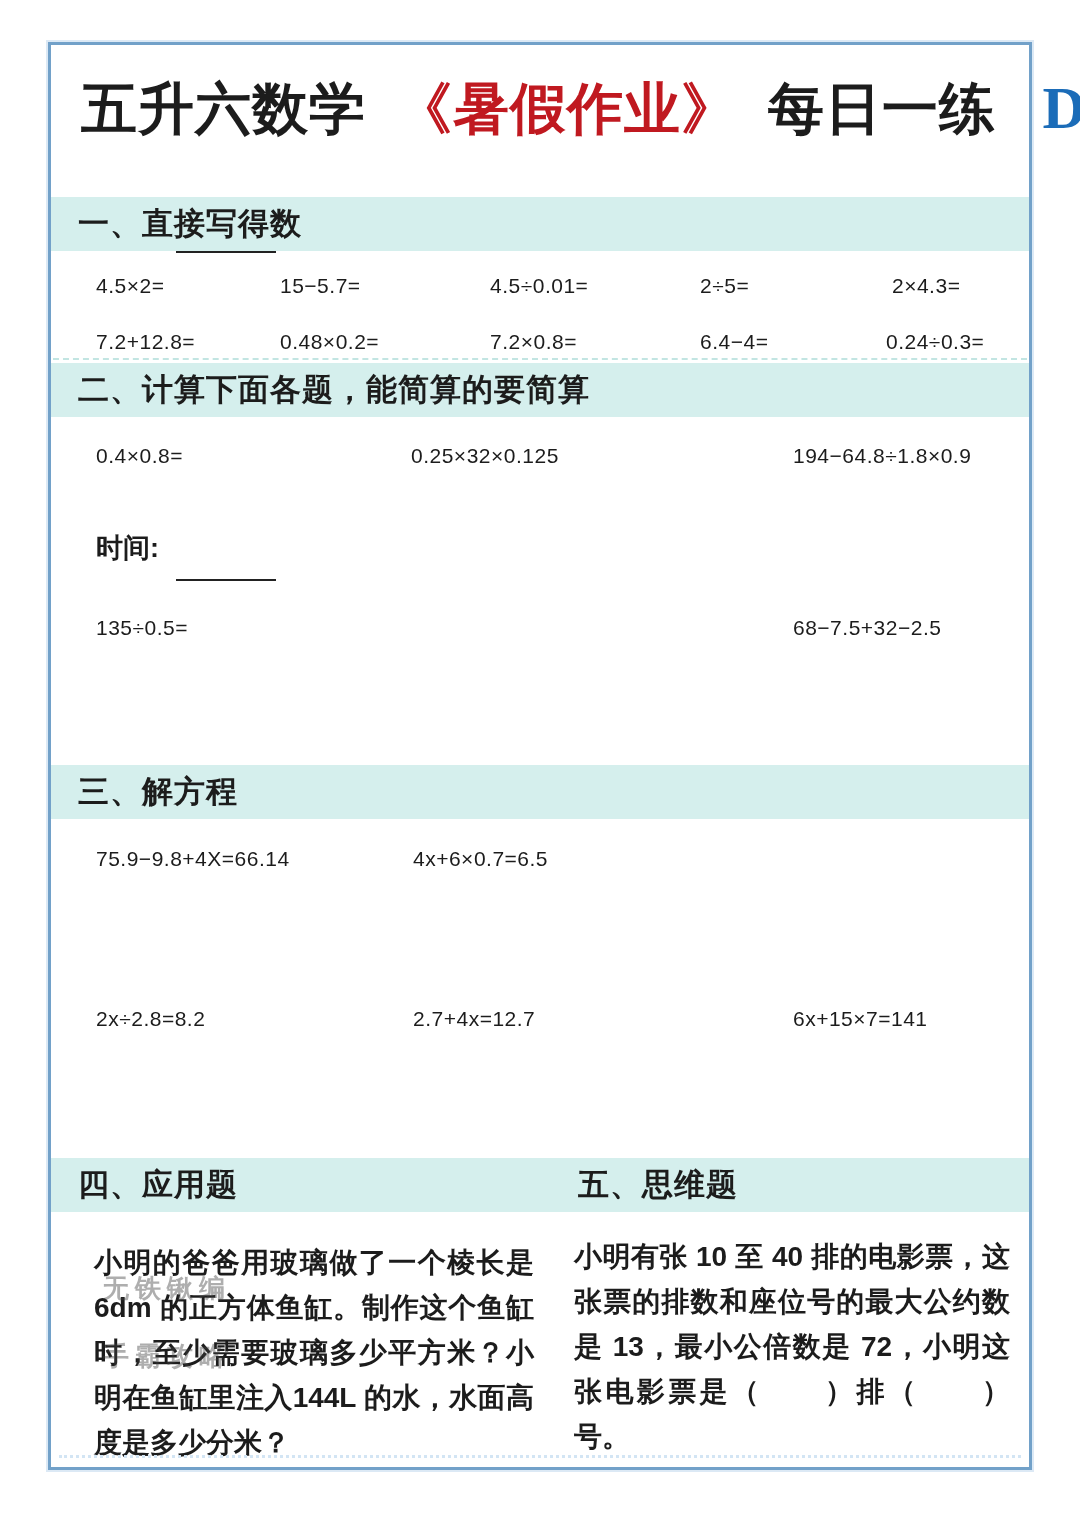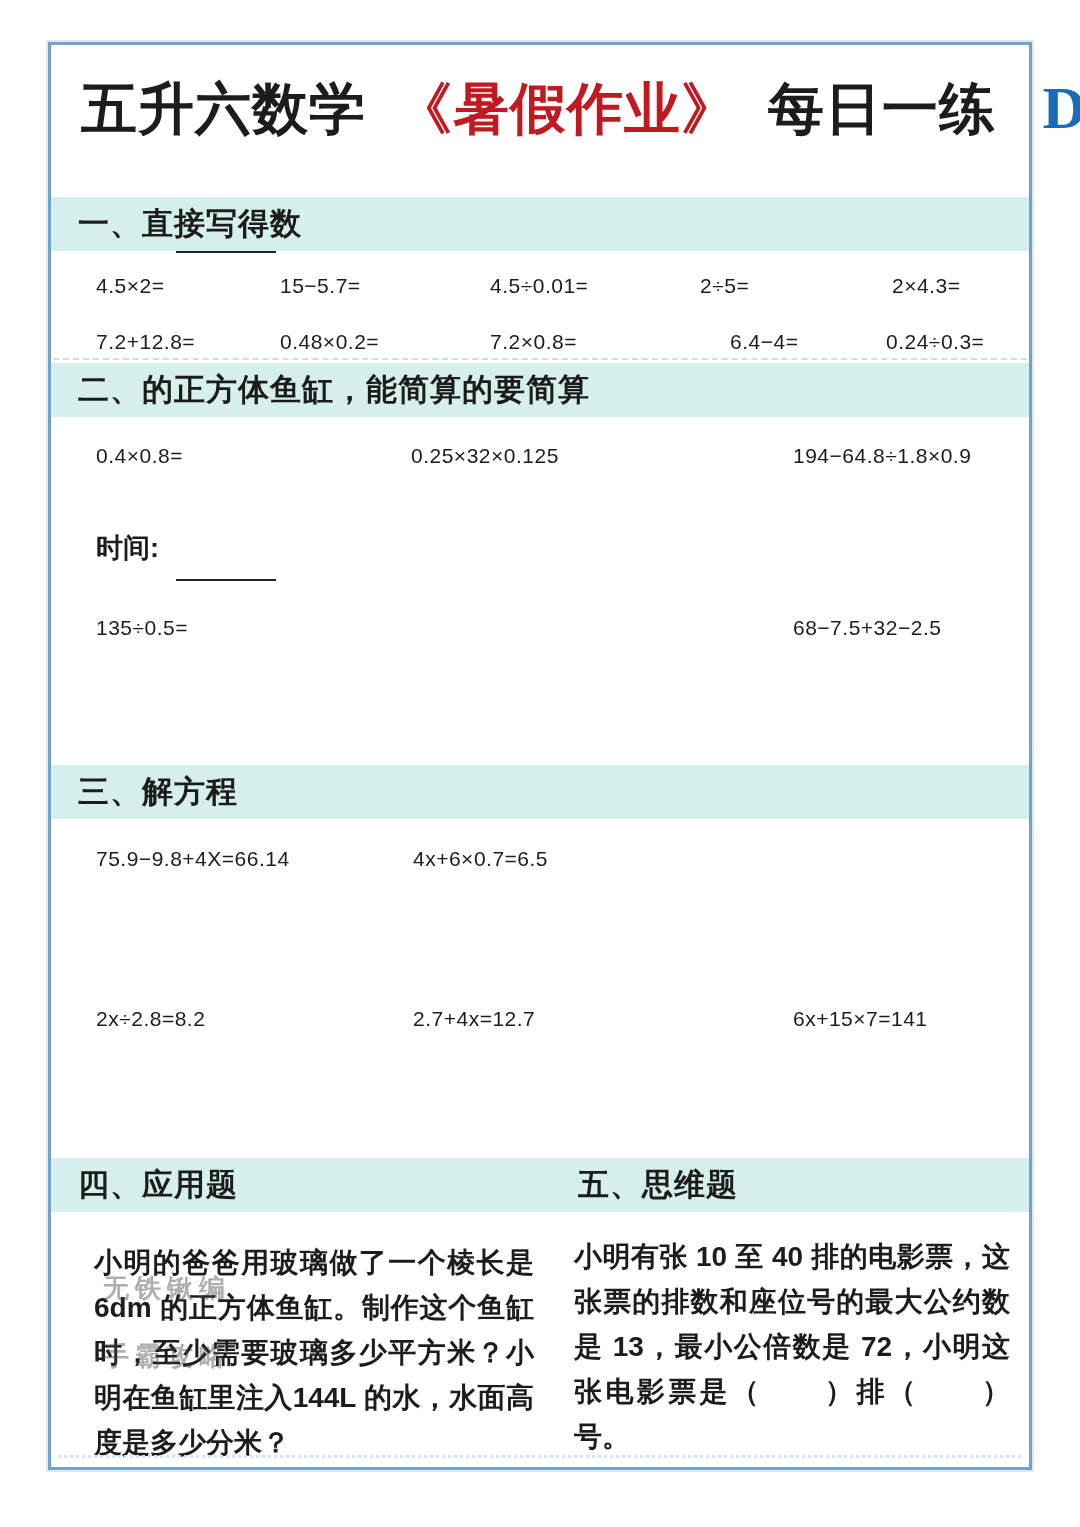--- a/index.html
+++ b/index.html
@@ -68,26 +68,26 @@
     <span>一、直接写得数</span>
   </div>
   <span class="pcell" style="left:30px;top:214px;">4.5×2=</span>
   <span class="pcell" style="left:214px;top:214px;">15−5.7=</span>
   <span class="pcell" style="left:424px;top:214px;">4.5÷0.01=</span>
   <span class="pcell" style="left:634px;top:214px;">2÷5=</span>
   <span class="pcell" style="left:826px;top:214px;">2×4.3=</span>
   <span class="pcell" style="left:30px;top:270px;">7.2+12.8=</span>
   <span class="pcell" style="left:214px;top:270px;">0.48×0.2=</span>
   <span class="pcell" style="left:424px;top:270px;">7.2×0.8=</span>
-  <span class="pcell" style="left:664px;top:270px;">6.4−4=</span>
+  <span class="pcell" style="left:634px;top:270px;">6.4−4=</span>
   <span class="pcell" style="left:820px;top:270px;">0.24÷0.3=</span>
   <div class="dashline" style="top:313px;"></div>
 
   <div class="band" style="top:318px;">
-    <span>二、的正方体鱼缸，能简算的要简算</span>
+    <span>二、计算下面各题，能简算的要简算</span>
   </div>
   <span class="pcell" style="left:30px;top:384px;">0.4×0.8=</span>
   <span class="pcell" style="left:345px;top:384px;">0.25×32×0.125</span>
   <span class="pcell" style="left:727px;top:384px;">194−64.8÷1.8×0.9</span>
   <span class="pcell" style="left:30px;top:556px;">135÷0.5=</span>
   <span class="pcell" style="left:727px;top:556px;">68−7.5+32−2.5</span>
 
   <div class="band" style="top:720px;">
     <span>三、解方程</span>
   </div>

